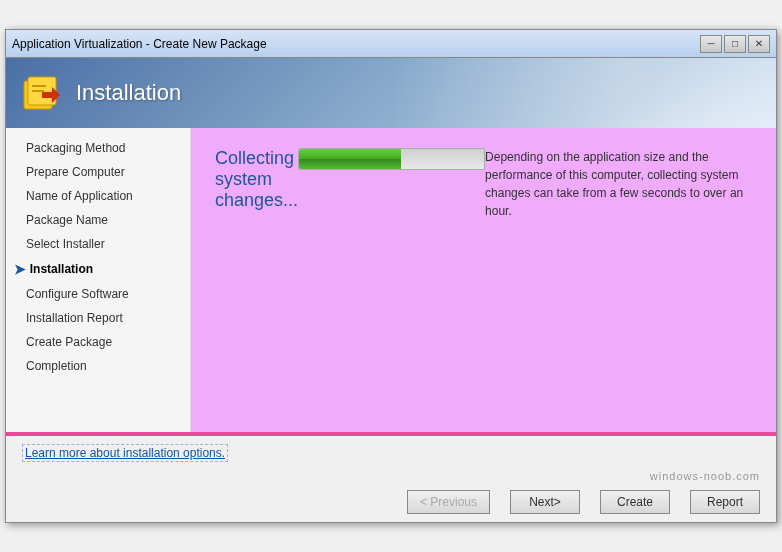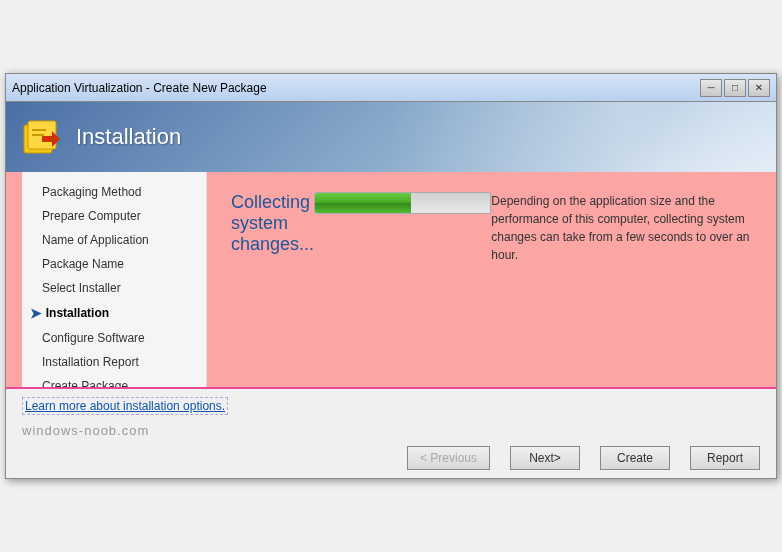--- a/index.html
+++ b/index.html
@@ -9,23 +9,23 @@
       background: #f0f0f0;
       display: flex;
       justify-content: center;
       align-items: center;
       width: 782px;
       height: 552px;
       overflow: hidden;
     }
     .window {
       width: 772px;
-      height: 406px;
+      height: 494px;
       border: 1px solid #888;
-      background: #fca5a5;
+      background: #f0abfc;
       box-shadow: 2px 2px 8px rgba(0,0,0,0.4);
       display: flex;
       flex-direction: column;
     }
     .title-bar {
       background: linear-gradient(to bottom, #d6e4f7 0%, #b8d0ee 100%);
       height: 28px;
       display: flex;
       align-items: center;
       justify-content: space-between;
@@ -81,21 +81,20 @@
     .header-title {
       font-size: 22px;
       color: #fff;
       font-weight: 300;
       text-shadow: 1px 1px 2px rgba(0,0,0,0.3);
     }
     .content-area {
       display: flex;
       flex: 1;
       overflow: hidden;
-      padding-left: 16px;
     }
     .sidebar {
       width: 185px;
       background: #f5f5f5;
       border-right: 1px solid #ddd;
       padding: 8px 0;
       flex-shrink: 0;
     }
     .sidebar-item {
       padding: 5px 12px 5px 20px;
@@ -143,21 +142,21 @@
       background: linear-gradient(to bottom, #66cc44 0%, #44aa22 50%, #33891a 51%, #55bb33 100%);
       border-radius: 2px 0 0 2px;
     }
     .description-text {
       font-size: 12px;
       color: #333;
       line-height: 1.5;
       max-width: 480px;
     }
     .footer-area {
-      border-top: 2px solid #ec4899;
+      border-top: 4px solid #ec4899;
       background: #f0f0f0;
       padding: 8px 16px;
       display: flex;
       flex-direction: column;
       gap: 6px;
       flex-shrink: 0;
     }
     .learn-more-link {
       color: #1155aa;
       text-decoration: underline;
@@ -167,23 +166,23 @@
       display: inline-block;
       padding: 1px 2px;
     }
     .footer-buttons {
       display: flex;
       justify-content: flex-end;
       align-items: center;
       gap: 20px;
     }
     .watermark {
-      text-align: left;
+      text-align: right;
       color: #999;
-      font-size: 13px;
+      font-size: 11px;
       padding: 2px 0;
       letter-spacing: 1px;
     }
     .btn {
       min-width: 70px;
       height: 24px;
       padding: 0 12px;
       background: linear-gradient(to bottom, #f0f0f0, #d8d8d8);
       border: 1px solid #888;
       font-size: 12px;

